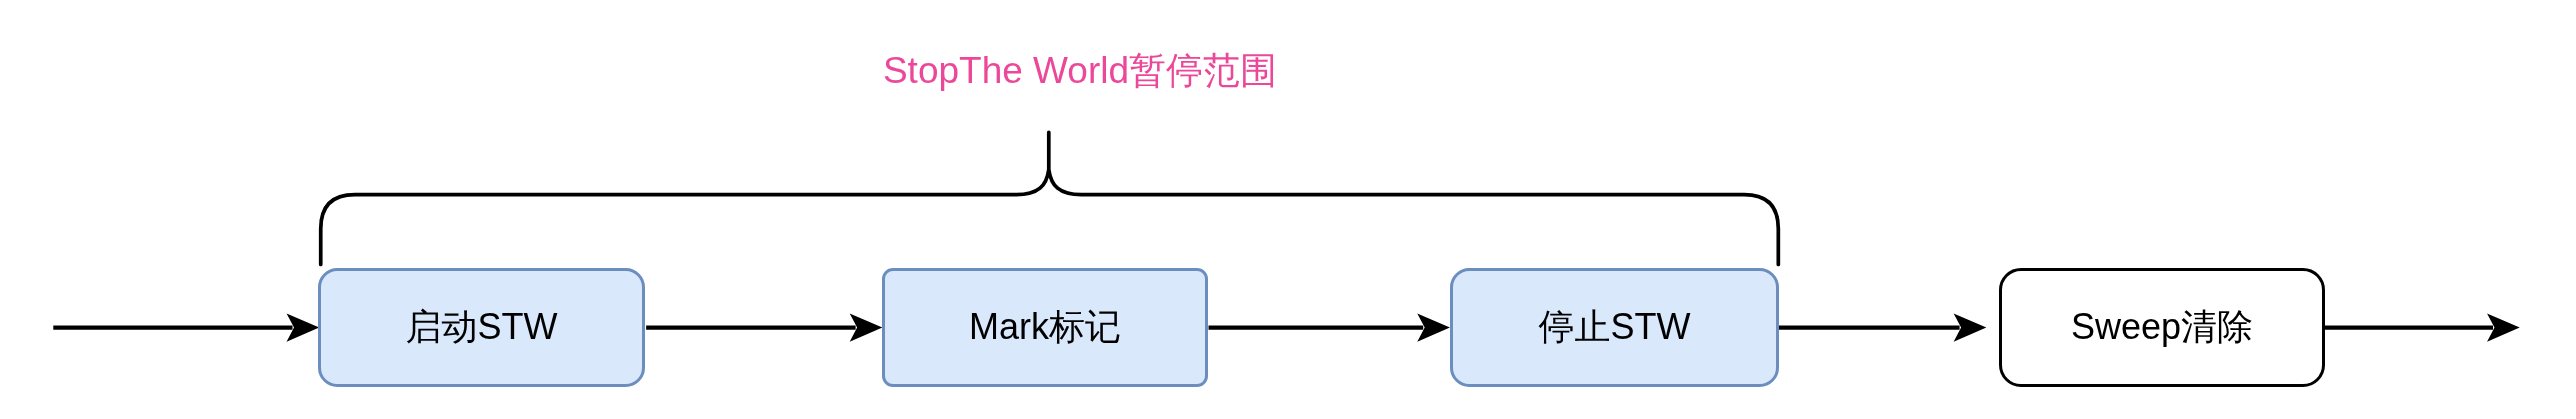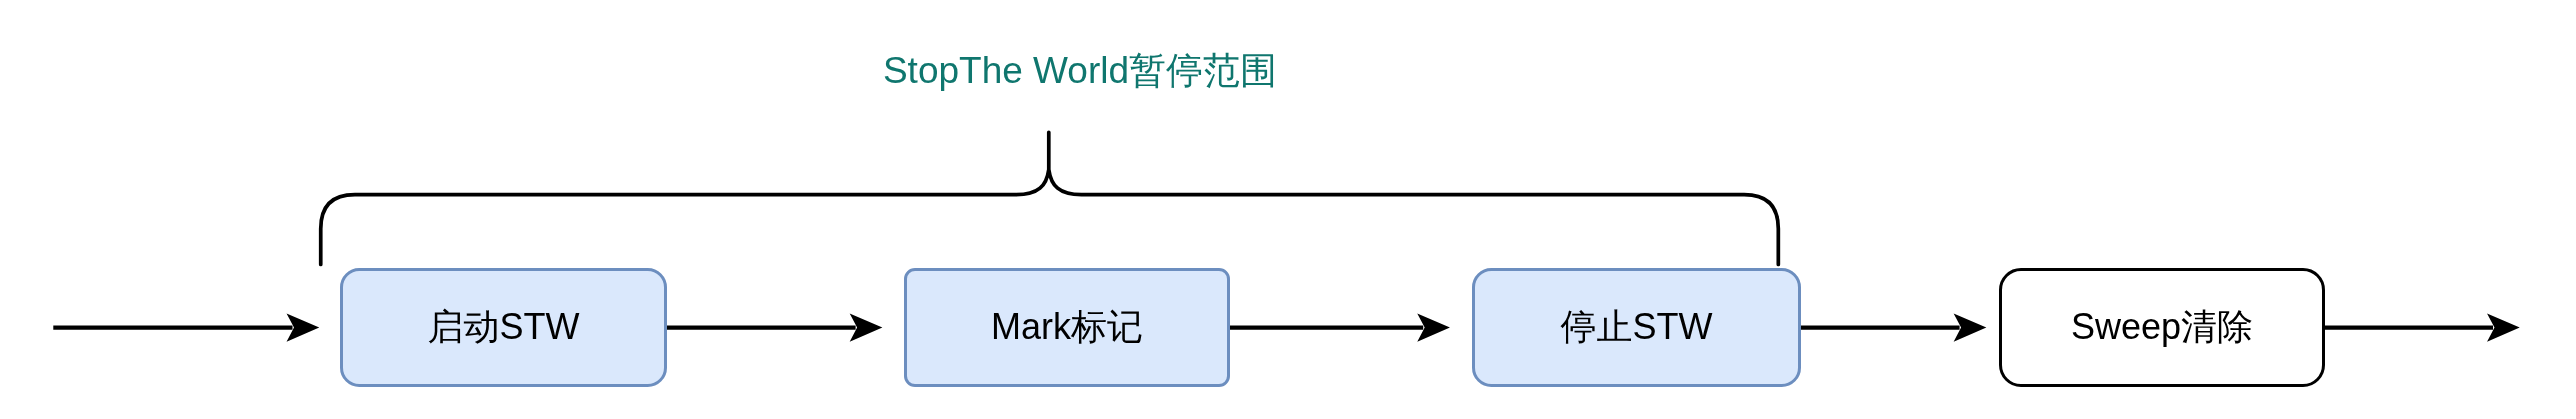--- a/index.html
+++ b/index.html
@@ -15,21 +15,21 @@
   }
 
   .diagram-title {
     position: absolute;
     left: 857px;
     top: 49px;
     width: 446px;
     text-align: center;
     font-size: 37px;
     line-height: 43px;
-    color: #0f766e;
+    color: #ec4899;
     white-space: nowrap;
   }
 
   .svg-layer {
     position: absolute;
     left: 0;
     top: 0;
     width: 2576px;
     height: 419px;
   }
@@ -42,21 +42,20 @@
     align-items: center;
     justify-content: center;
     font-size: 36px;
     color: #000000;
     white-space: nowrap;
   }
   .node-blue {
     background: var(--node-fill, #dae8fc);
     border: 3px solid var(--node-border, #6c8ebf);
     border-radius: 19.3px;
-    margin-left: 22px;
   }
   .node-plain {
     background: var(--final-fill, #ffffff);
     border: 3.7px solid var(--final-border, #000000);
     border-radius: 22px;
     margin-left: 12px;
   }
   #node-start { left: 318px;  width: 327px; }
   #node-mark  { left: 882px; width: 326px; border-radius: 11px; }
   #node-stop  { left: 1450px; width: 329px; }

